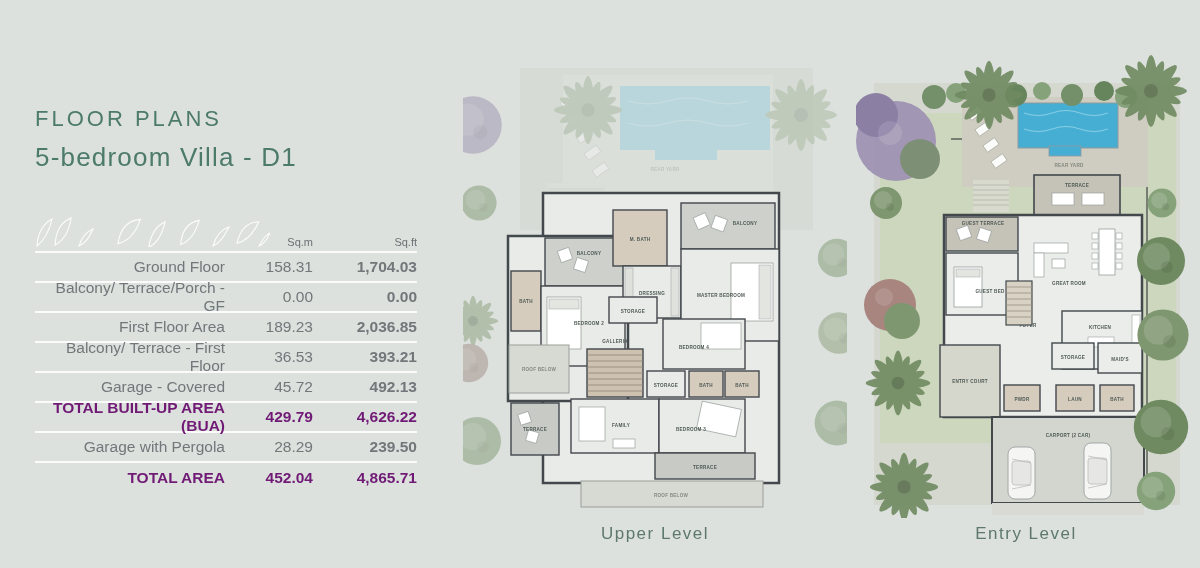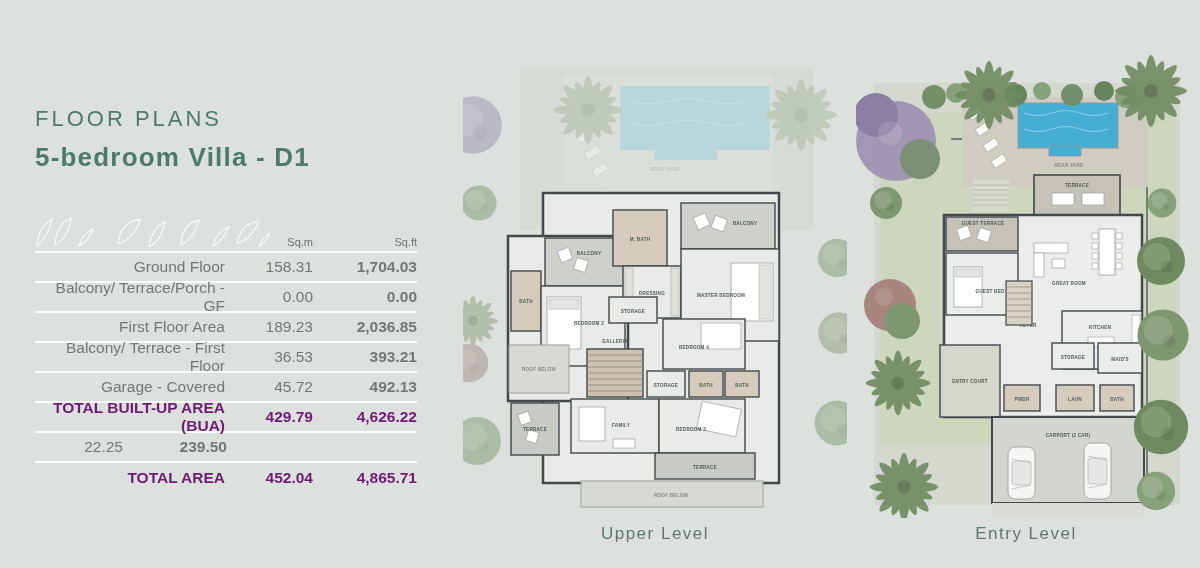--- a/index.html
+++ b/index.html
@@ -12,21 +12,21 @@
   }
   .canvas{position:absolute;inset:0;}
 
   
   .left-panel{position:absolute;left:35px;top:108px;width:382px;}
   .title{
     font-size:22px;color:#4c7a6b;font-weight:400;
     letter-spacing:3px;line-height:1.0;margin:0;
   }
   .subtitle{
-    font-size:26px;color:#4c7a6b;font-weight:700;
+    font-size:26px;color:#4c7a6b;font-weight:400;
     letter-spacing:1.2px;margin:14px 0 0 0;line-height:1.0;
   }
 
   .area-table{position:absolute;left:35px;top:220px;width:382px;color:#72777a;}
   .thead{
     position:relative;height:33px;display:flex;align-items:flex-end;
     border-bottom:2px solid rgba(255,255,255,.85);
     padding-bottom:3px;box-sizing:border-box;
   }
   .leafdeco{position:absolute;left:0;bottom:4px;}
@@ -116,21 +116,22 @@
       <span class="lbl">Garage - Covered</span>
       <span class="num">45.72</span>
       <span class="num ft">492.13</span>
     </div>
     <div class="trow total">
       <span class="lbl">TOTAL BUILT-UP AREA (BUA)</span>
       <span class="num">429.79</span>
       <span class="num ft">4,626.22</span>
     </div>
     <div class="trow">
-      <span class="num">22.25</span>
+      <span class="lbl">Garage with Pergola</span>
+      <span class="num">28.29</span>
       <span class="num ft">239.50</span>
     </div>
     <div class="trow total">
       <span class="lbl">TOTAL AREA</span>
       <span class="num">452.04</span>
       <span class="num ft">4,865.71</span>
     </div>
   </div>
 
   <div class="plan plan-upper">

